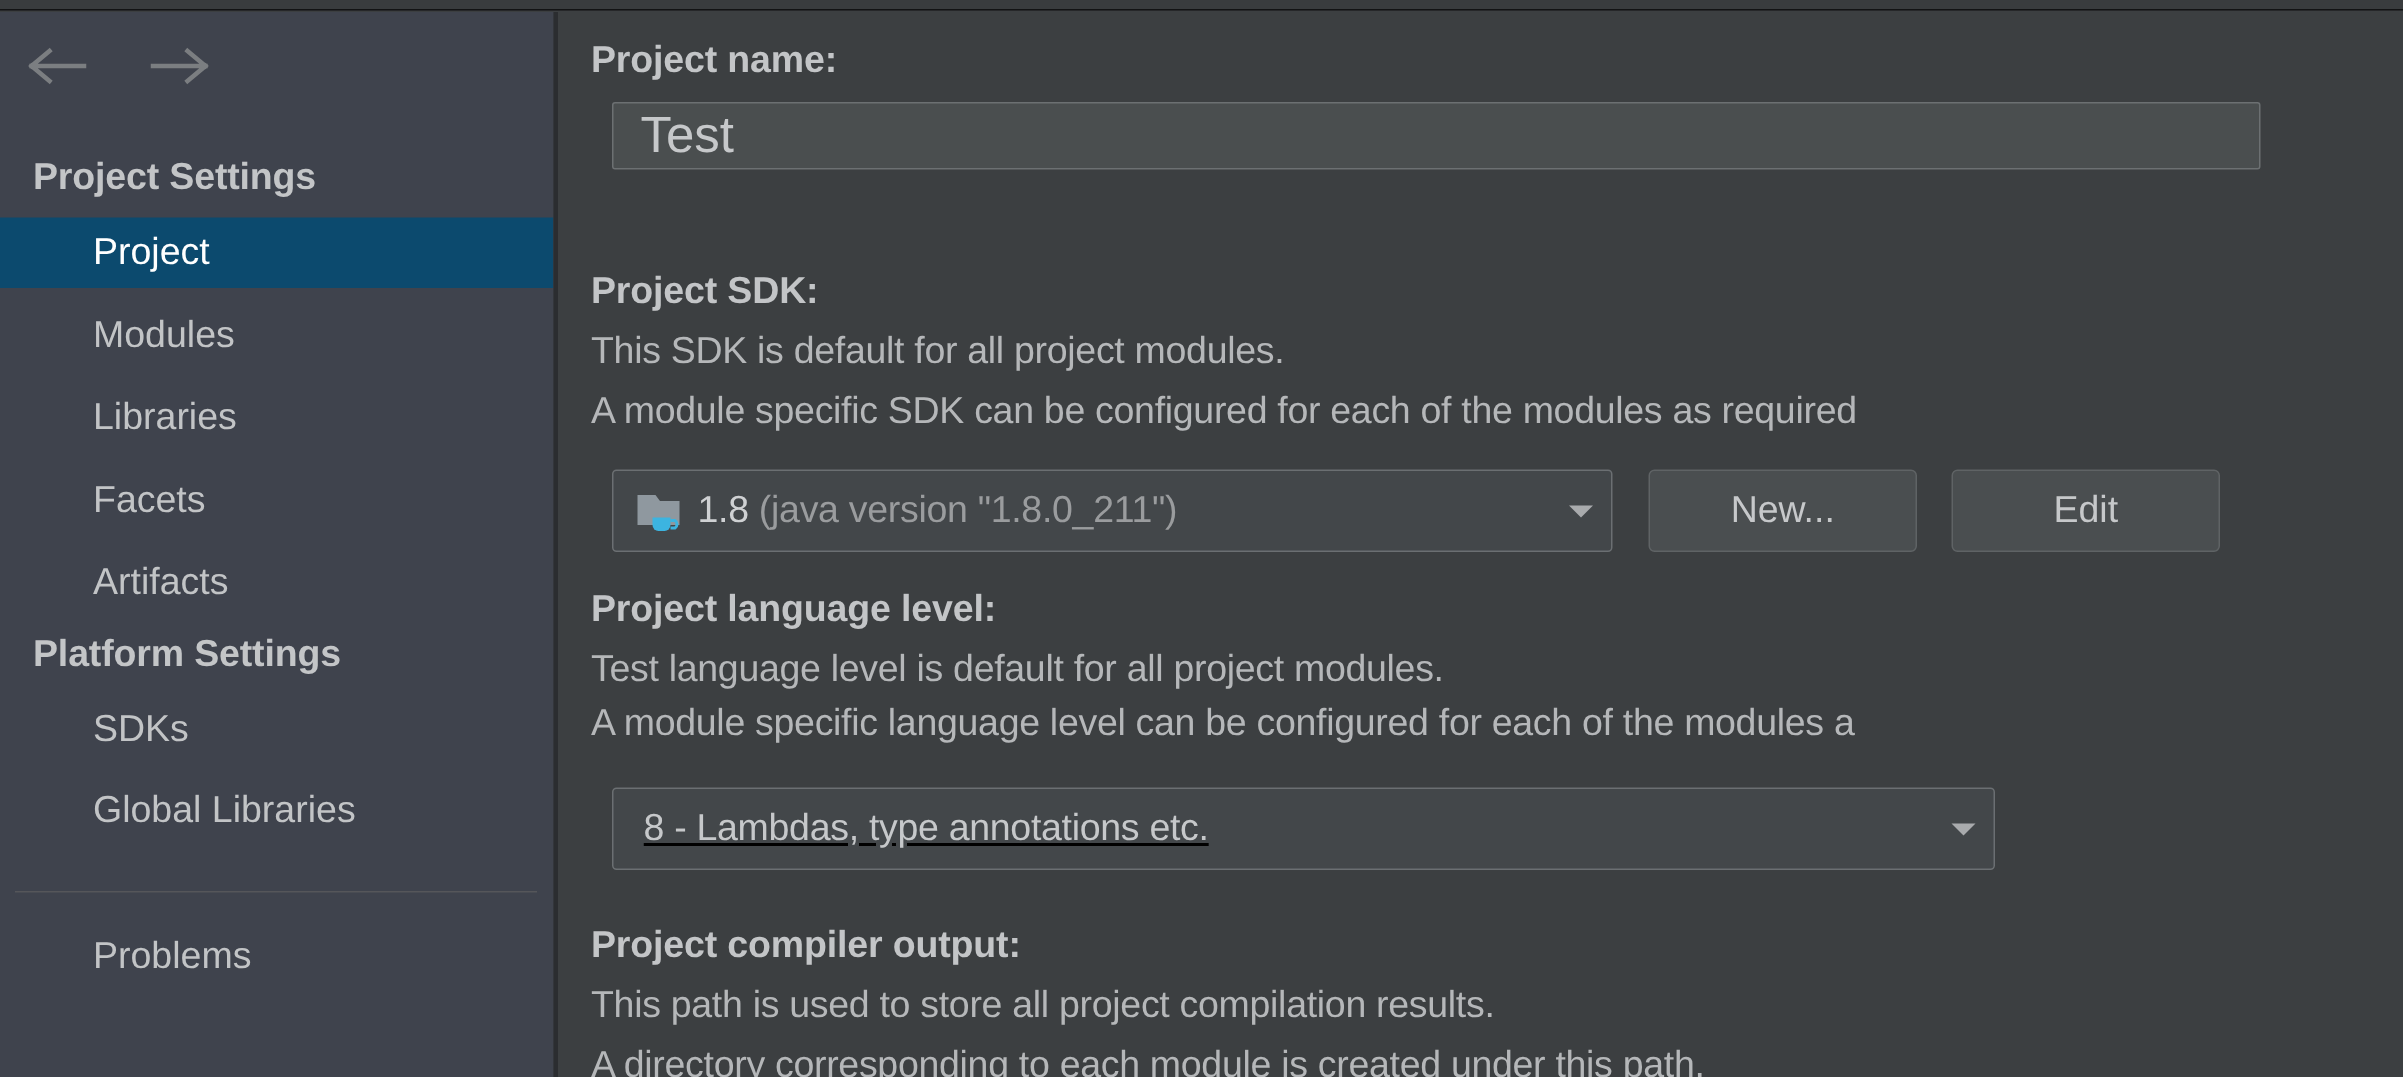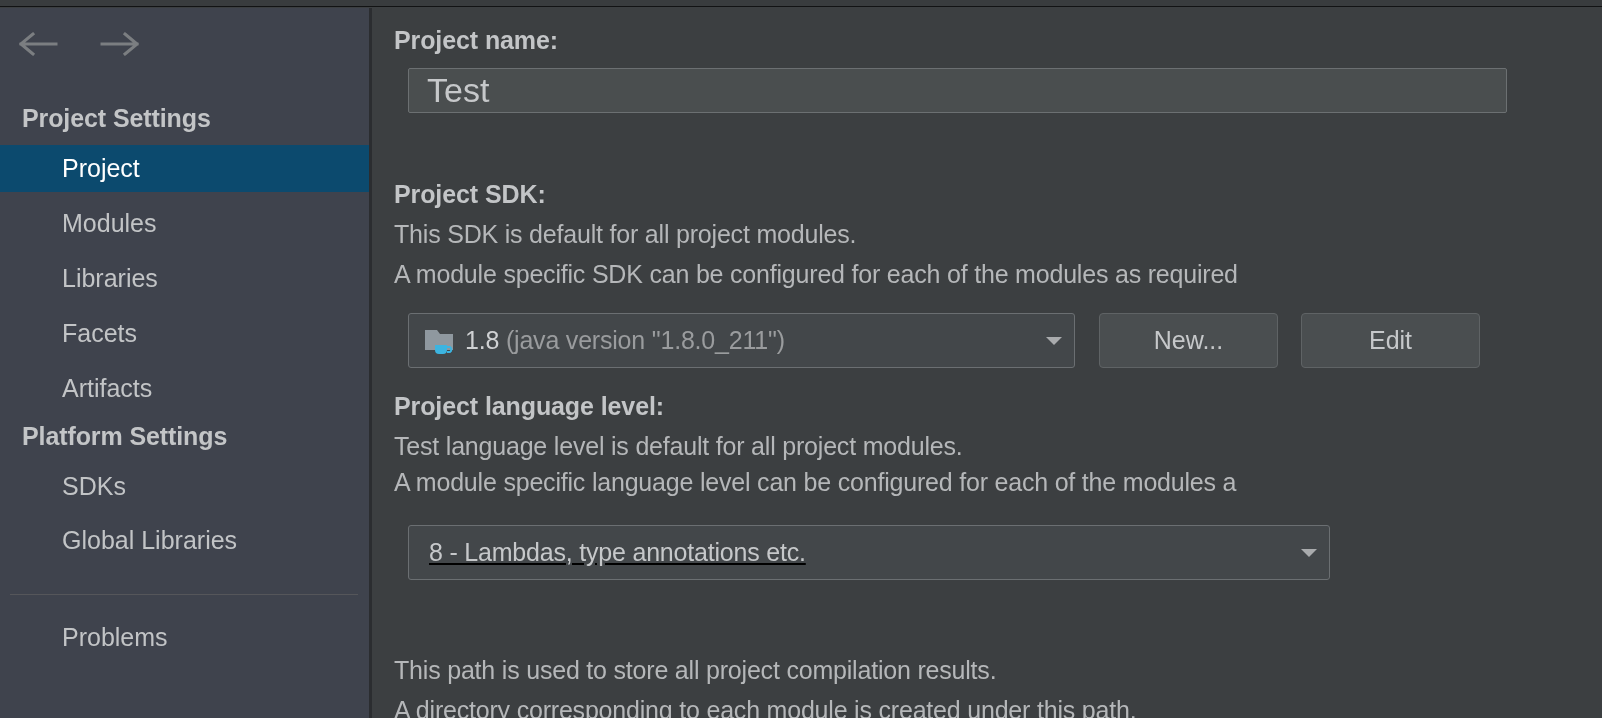--- a/index.html
+++ b/index.html
@@ -337,17 +337,18 @@
 
     <div class="combo" id="combo-lang">
       <span class="combo-text">8 - Lambdas, type annotations etc.</span>
       <span class="caret">
         <svg width="20" height="12" viewBox="0 0 20 12">
           <path d="M2 2 L10 10 L18 2 Z" fill="#a9abad"></path>
         </svg>
       </span>
     </div>
 
+    <div class="sec-title" id="lbl-compiler">Project compiler output:</div>
     <div class="sec-desc" id="desc-comp-1">This path is used to store all project compilation results.</div>
     <div class="sec-desc" id="desc-comp-2">A directory corresponding to each module is created under this path.</div>
   </div>
 
 </div>
 
 </body></html>

